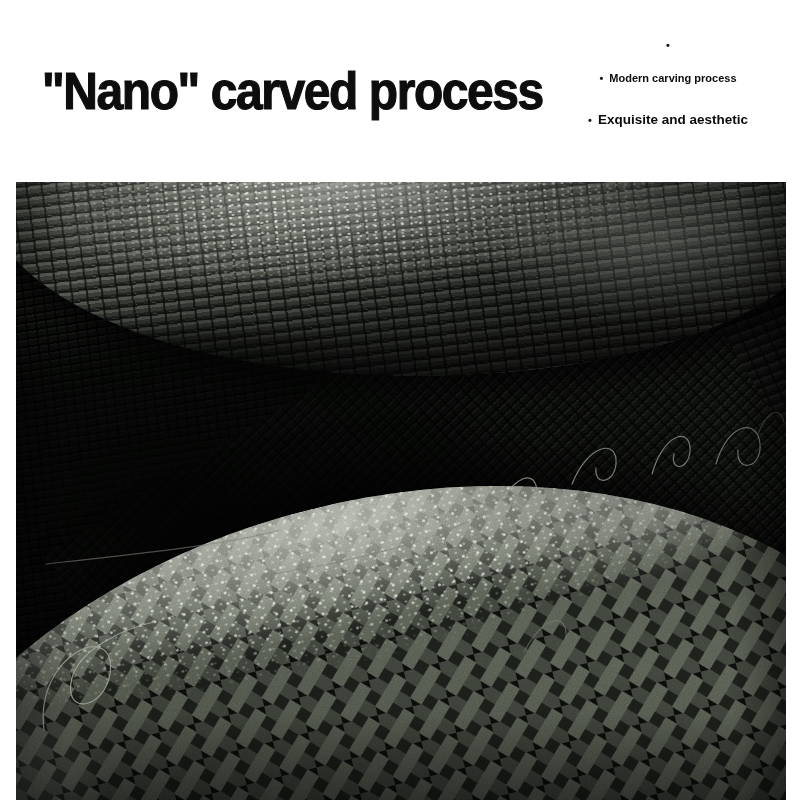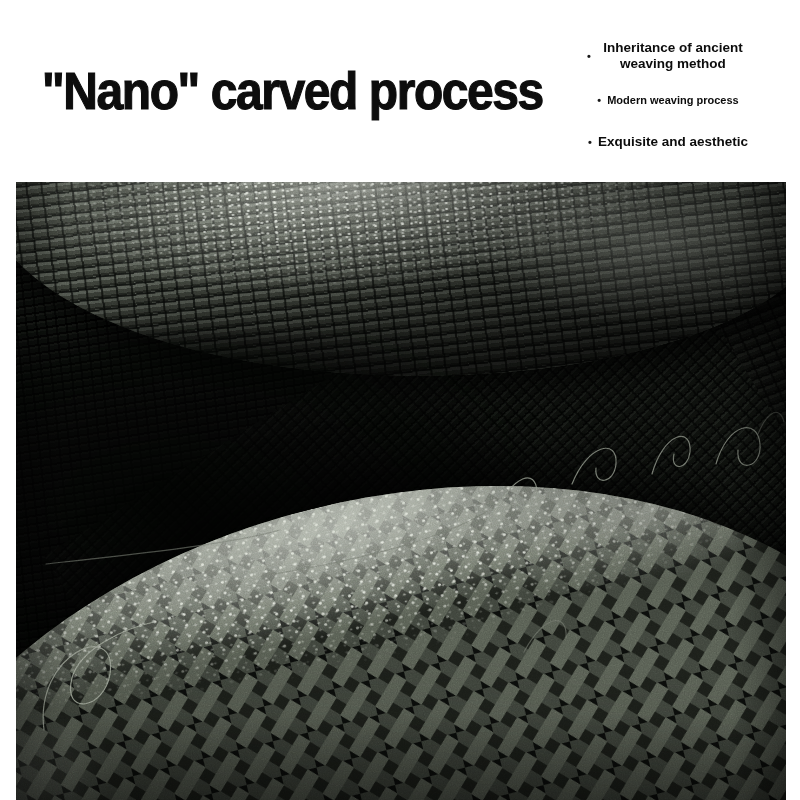--- a/index.html
+++ b/index.html
@@ -167,25 +167,24 @@
 </head>
 <body>
 
 <div class="page">
 
   <h1 class="headline">"Nano" carved process</h1>
 
   <ul class="features">
     <li class="feature f1">
       <span class="dot">•</span>
-      <span class="lbl">Inheritance of ancient weaving method</span>
     </li>
     <li class="feature f2">
       <span class="dot">•</span>
-      <span class="lbl">Modern weaving process</span>
+      <span class="lbl">Modern carving process</span>
     </li>
     <li class="feature f3">
       <span class="dot">•</span>
       <span class="lbl">Exquisite and aesthetic</span>
     </li>
   </ul>
 
   <figure class="photo" aria-label="Macro close-up of dark hand-woven rattan strands with lit woven roll at top and large woven curve below">
 
     <div class="tex-base"></div>

